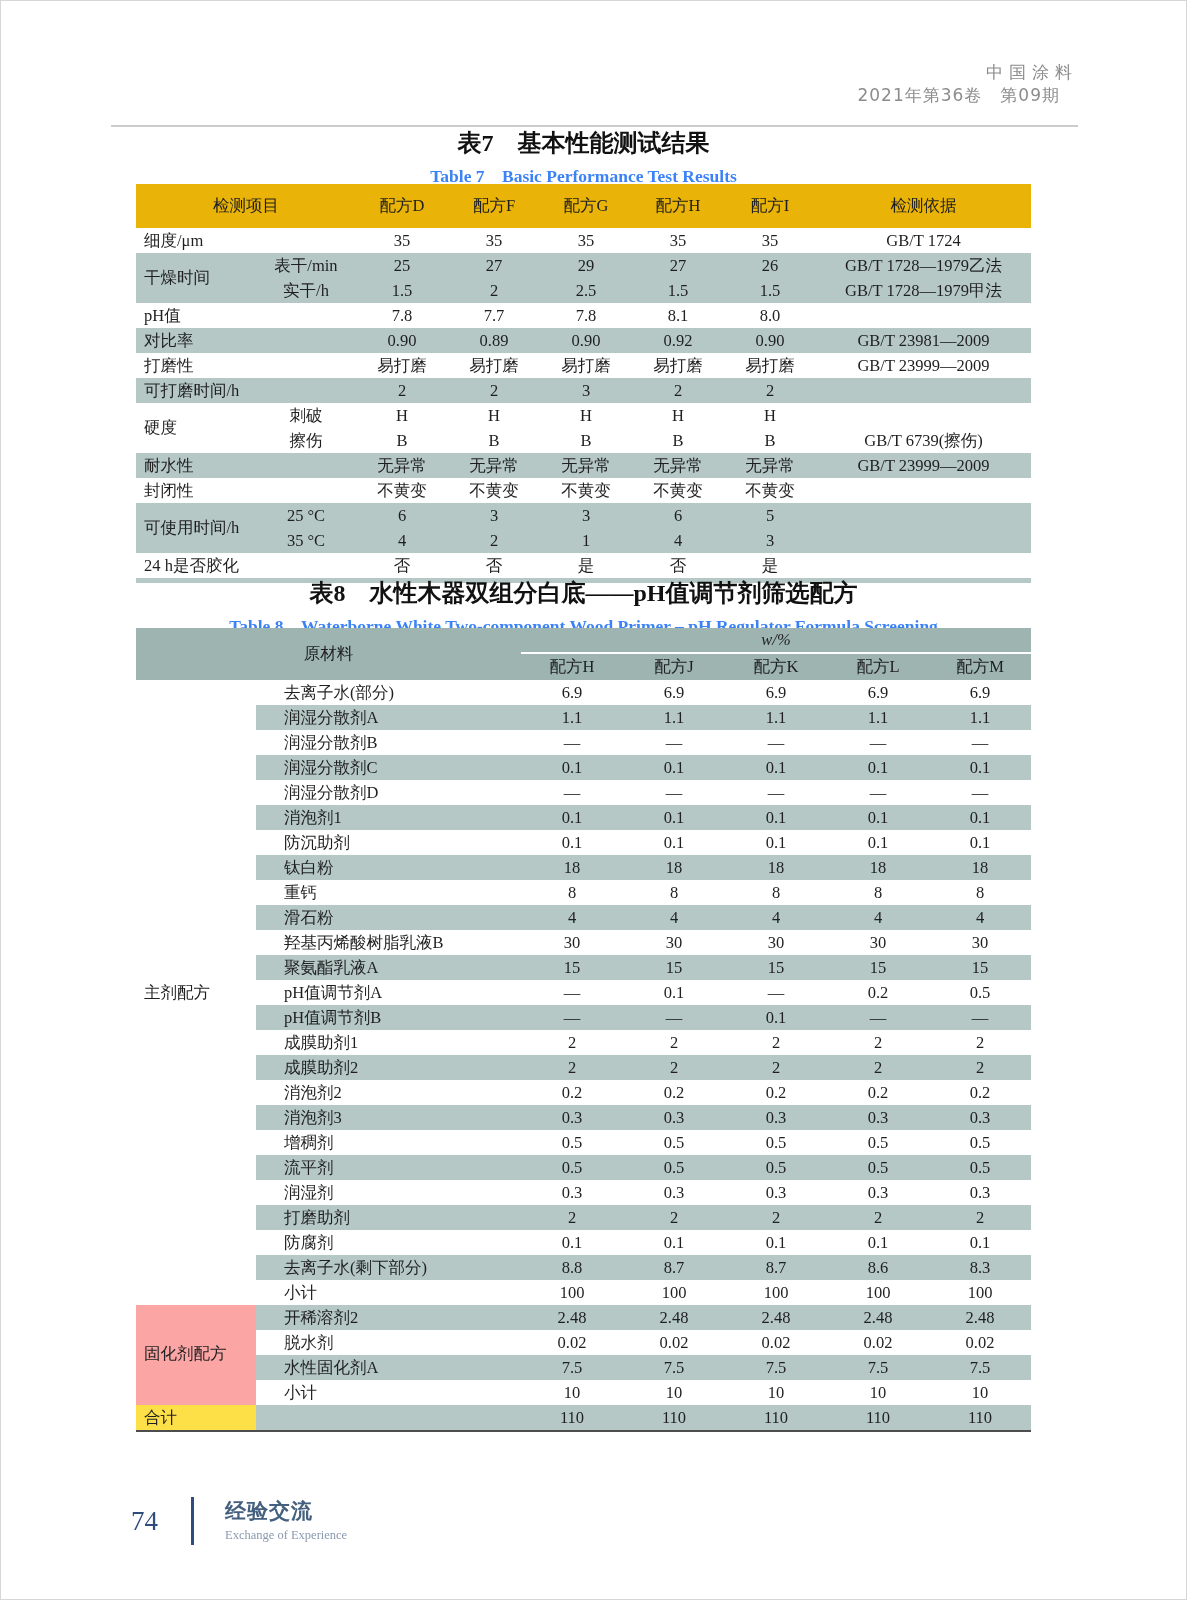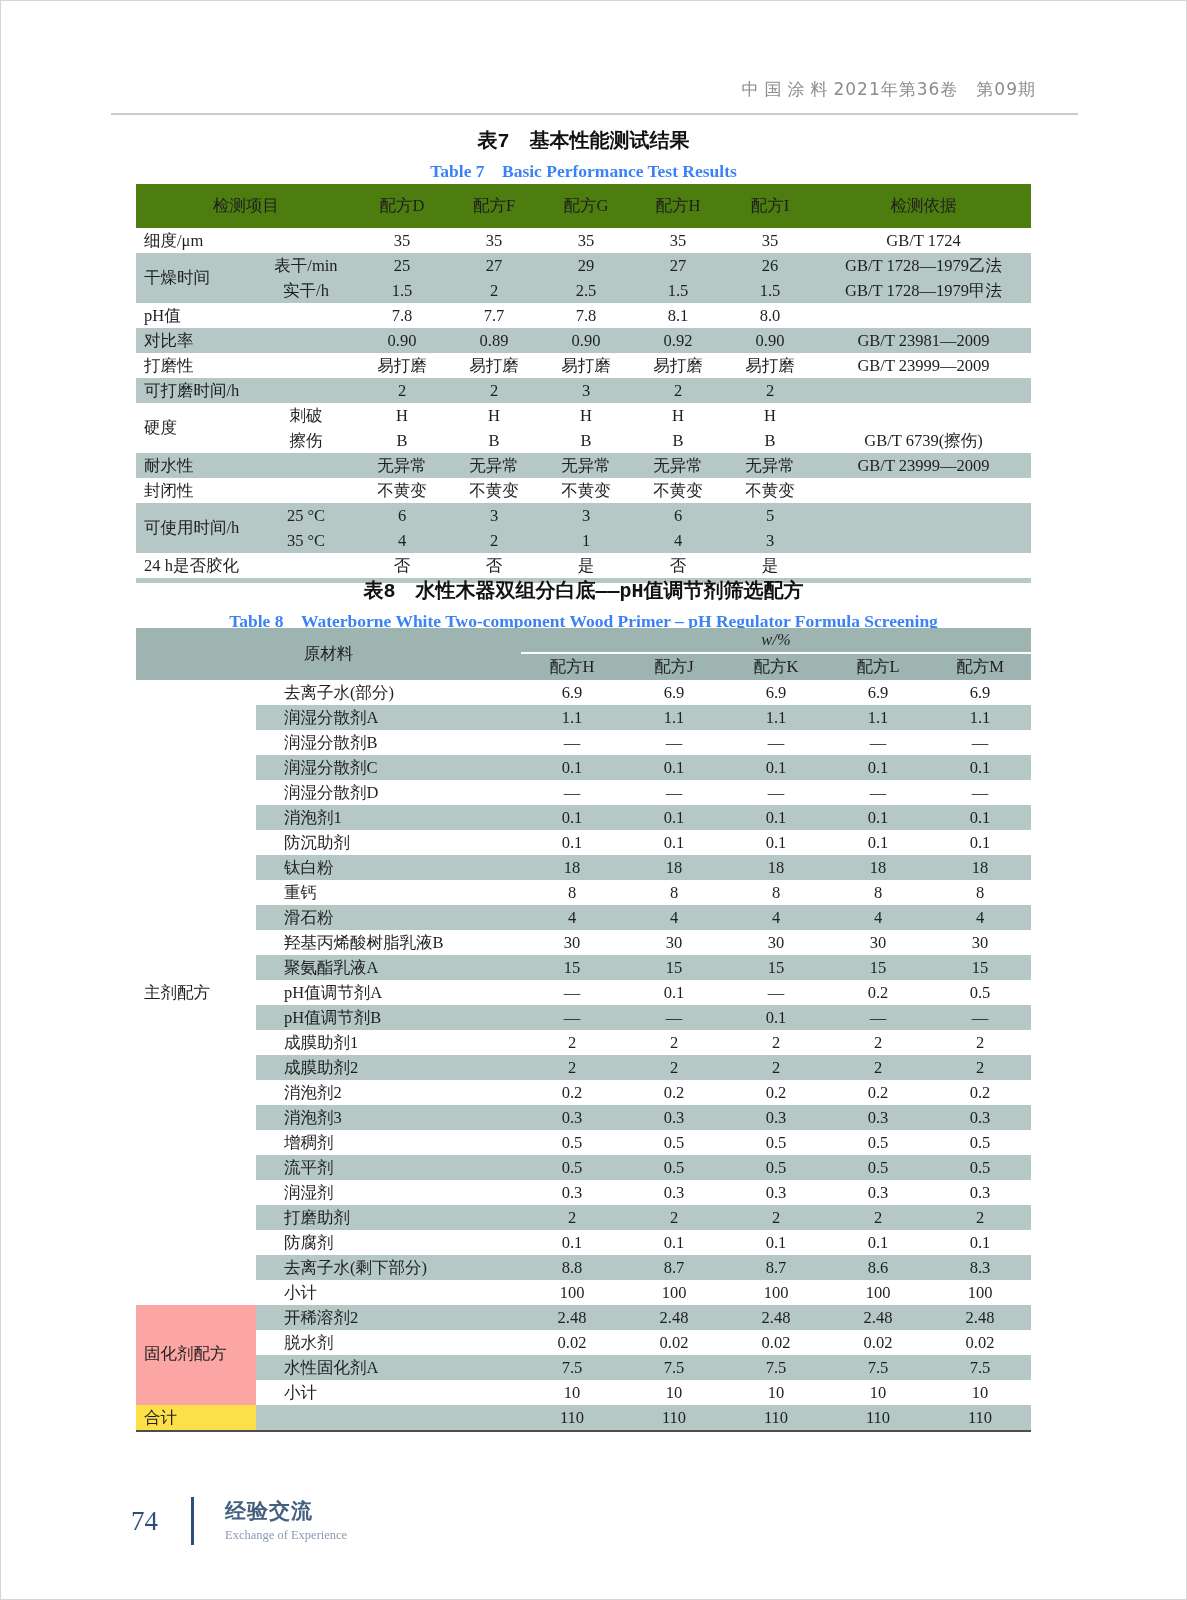--- a/index.html
+++ b/index.html
@@ -2,42 +2,42 @@
 <html><head>
 <meta charset="utf-8">
 <style>
   html,body{margin:0;padding:0;background:#e9e9e9;}
   .page{position:relative;width:1187px;height:1600px;background:#ffffff;
         border:1px solid #d6d6d6;box-sizing:border-box;overflow:hidden;
         font-family:"Liberation Serif","DejaVu Serif",serif;color:#1f1f1f;}
 
   
   .page-header{position:absolute;left:110px;top:66px;width:967px;height:34px;
-    border-bottom:2px solid #cccccc;display:flex;justify-content:flex-end;
+    border-bottom:2px solid #cccccc;display:flex;justify-content:center;
     align-items:flex-end;color:#8c8c8c;font-family:"DejaVu Sans","Liberation Sans",sans-serif;
-    font-size:17px;padding-bottom:12px;box-sizing:content-box;}
+    font-size:17px;padding-bottom:24px;box-sizing:content-box;flex-direction:column;}
   .journal-name{margin-left:23px;letter-spacing:6px;}
-  .issue-info{margin-right:42px;letter-spacing:1px;}
+  .issue-info{margin-right:18px;letter-spacing:1px;}
 
   
   .tbl-titles{position:absolute;left:135px;width:895px;text-align:center;}
-  .title-cn{font-size:20px;font-weight:bold;font-family:Liberation Mono, monospace;color:#111;}
+  .title-cn{font-size:24px;font-weight:bold;font-family:Liberation Serif, serif;color:#111;}
   .title-en{font-size:17.5px;font-weight:bold;font-family:"Liberation Serif","DejaVu Serif",serif;margin-top:5px;color:#3b82f6;}
   #t7-titles{top:126px;}
   #t8-titles{top:576px;}
 
   
   table{border-collapse:collapse;table-layout:fixed;}
   th,td{padding:0;text-align:center;font-weight:normal;font-size:16.5px;line-height:1.05;
         white-space:nowrap;overflow:hidden;}
   tr.shaded td{background:#b5c8c5;}
 
   
   #t7{position:absolute;left:135px;top:183px;width:895px;border-bottom:5px solid #b5c8c5;}
-  #t7 th{height:44px;background:#4d7c0f;}
+  #t7 th{height:44px;background:#eab308;}
   #t7 td{height:25px;}
   #t7 td.item{text-align:left;padding-left:8px;}
   #t7 td.basis{text-align:center;}
 
   
   #t8{position:absolute;left:135px;top:627px;width:895px;border-bottom:2px solid #4d4d4d;}
   #t8 th{background:#9db4b1;height:26px;}
   #t8 th.wpct{font-style:italic;height:24px;border-bottom:2px solid #ffffff;}
   #t8 td{height:25px;}
   #t8 td.mat{text-align:left;padding-left:28px;}

